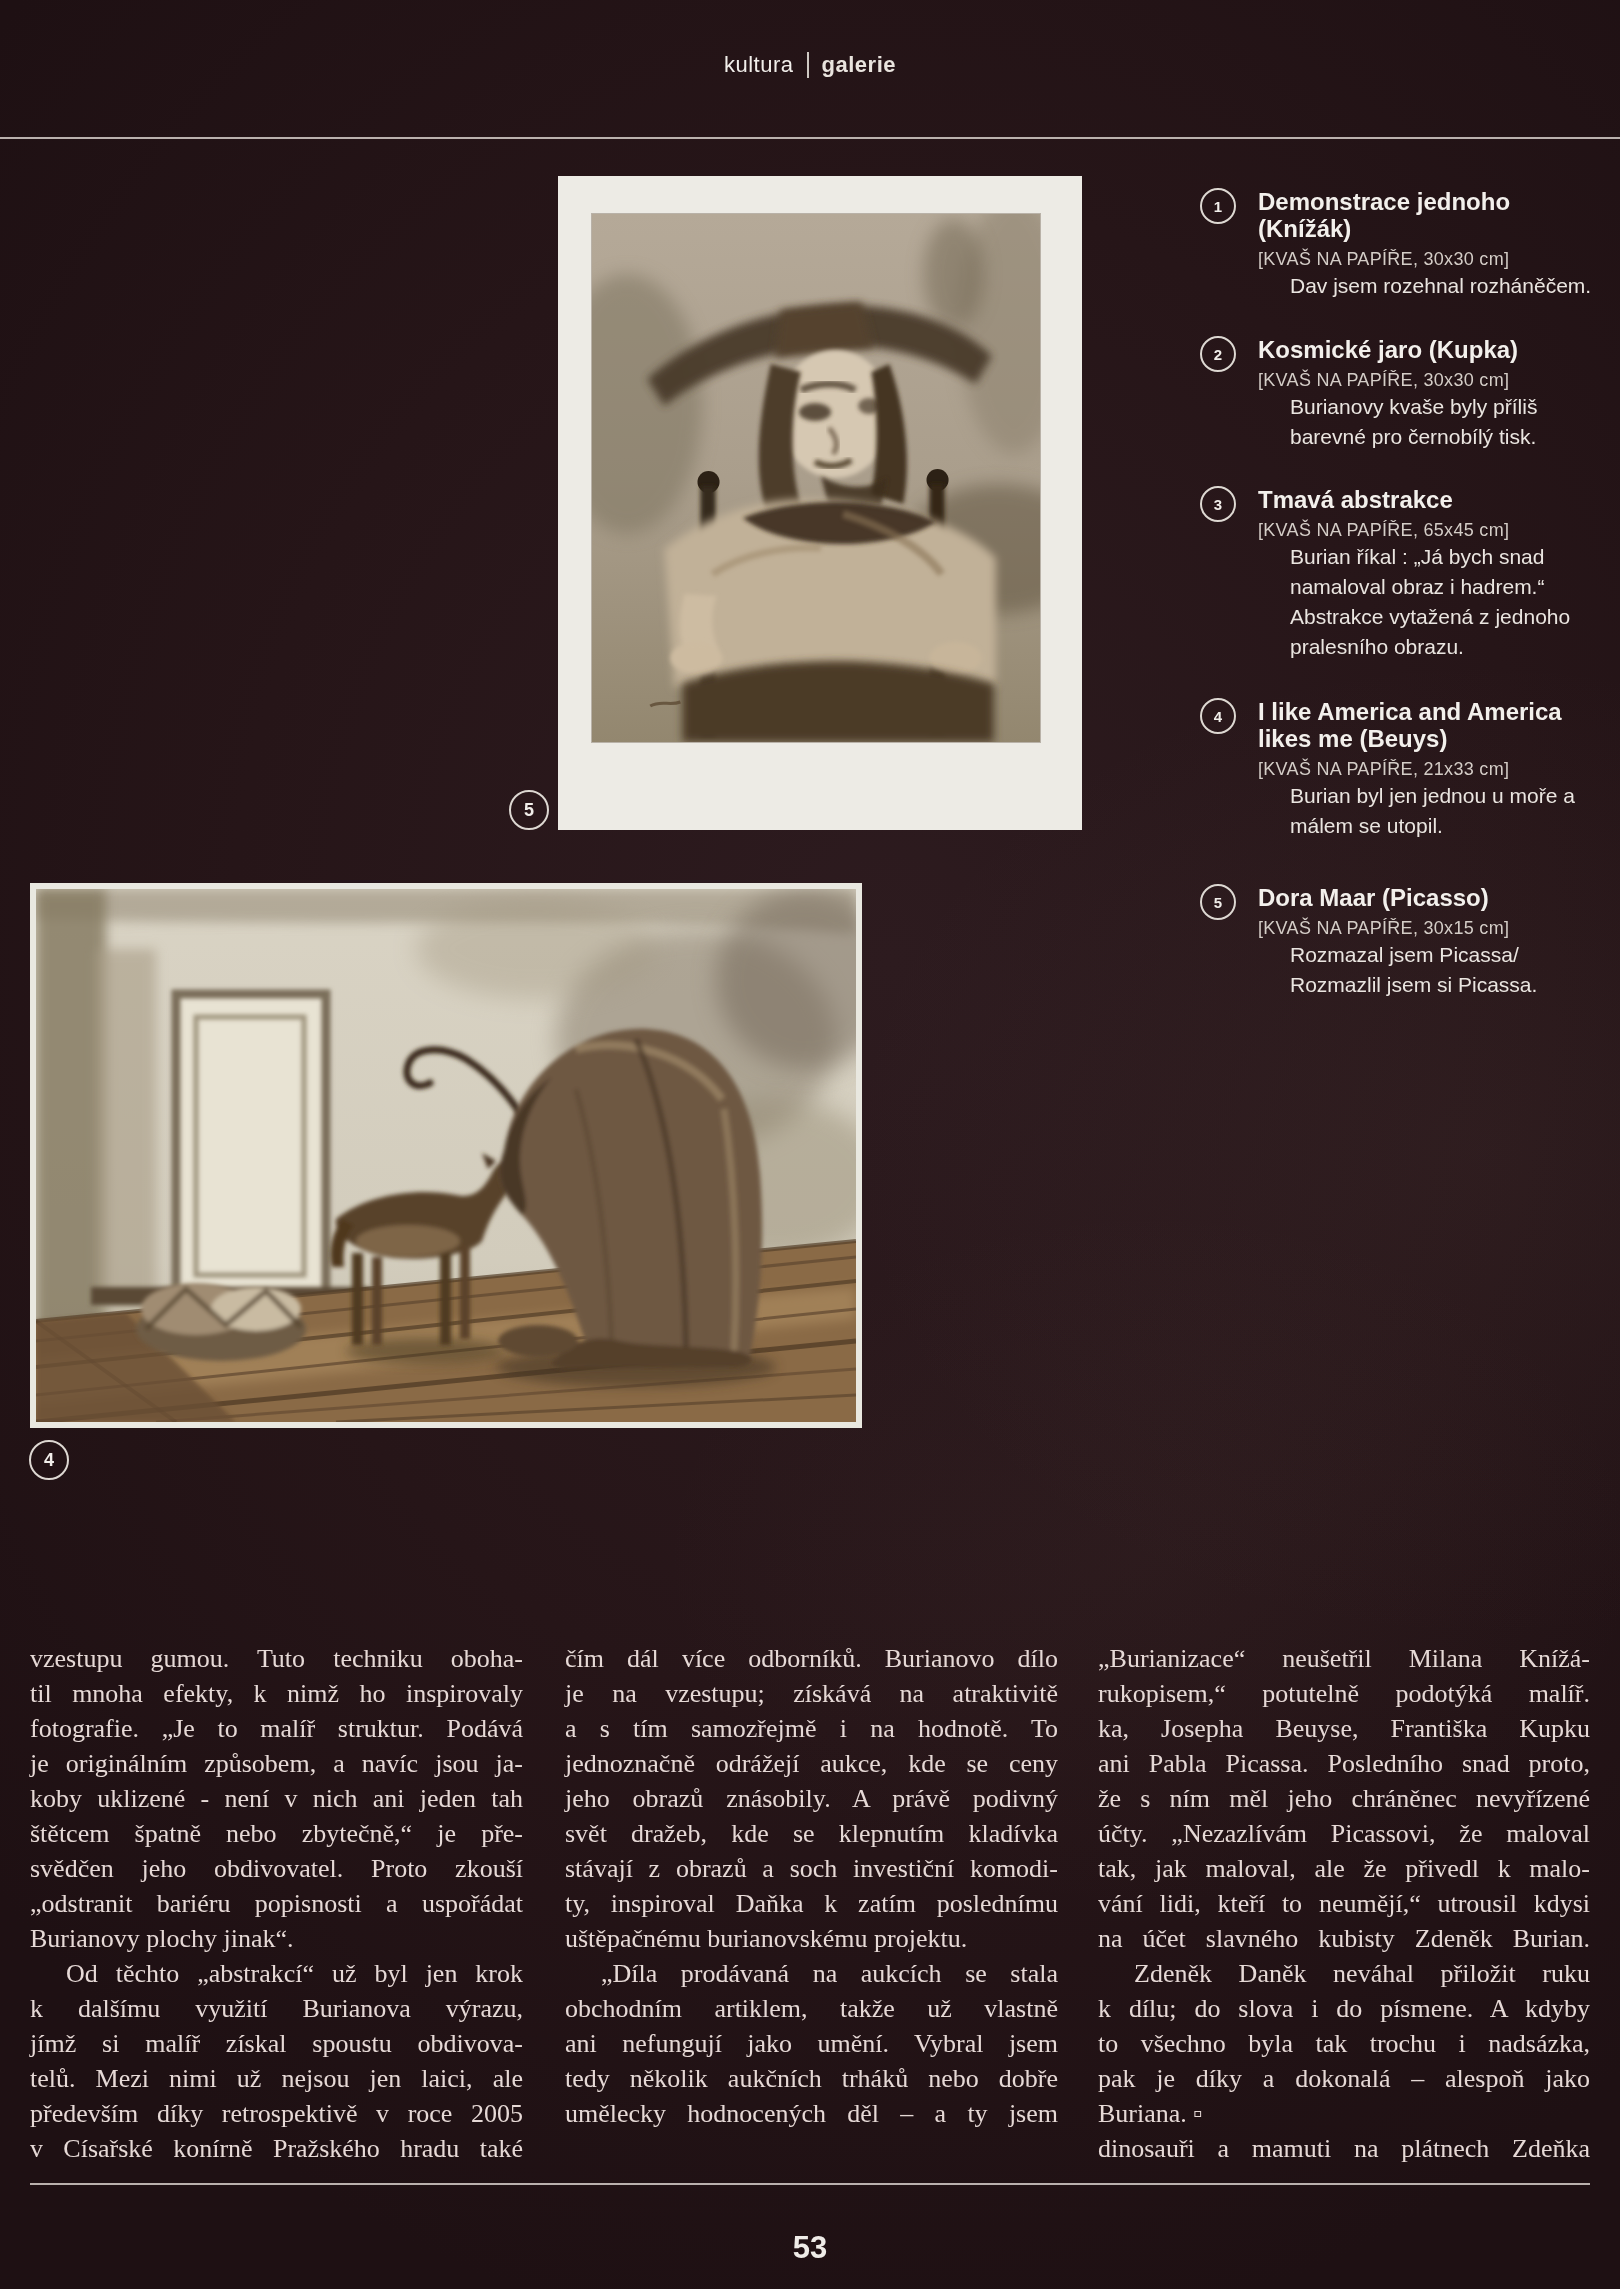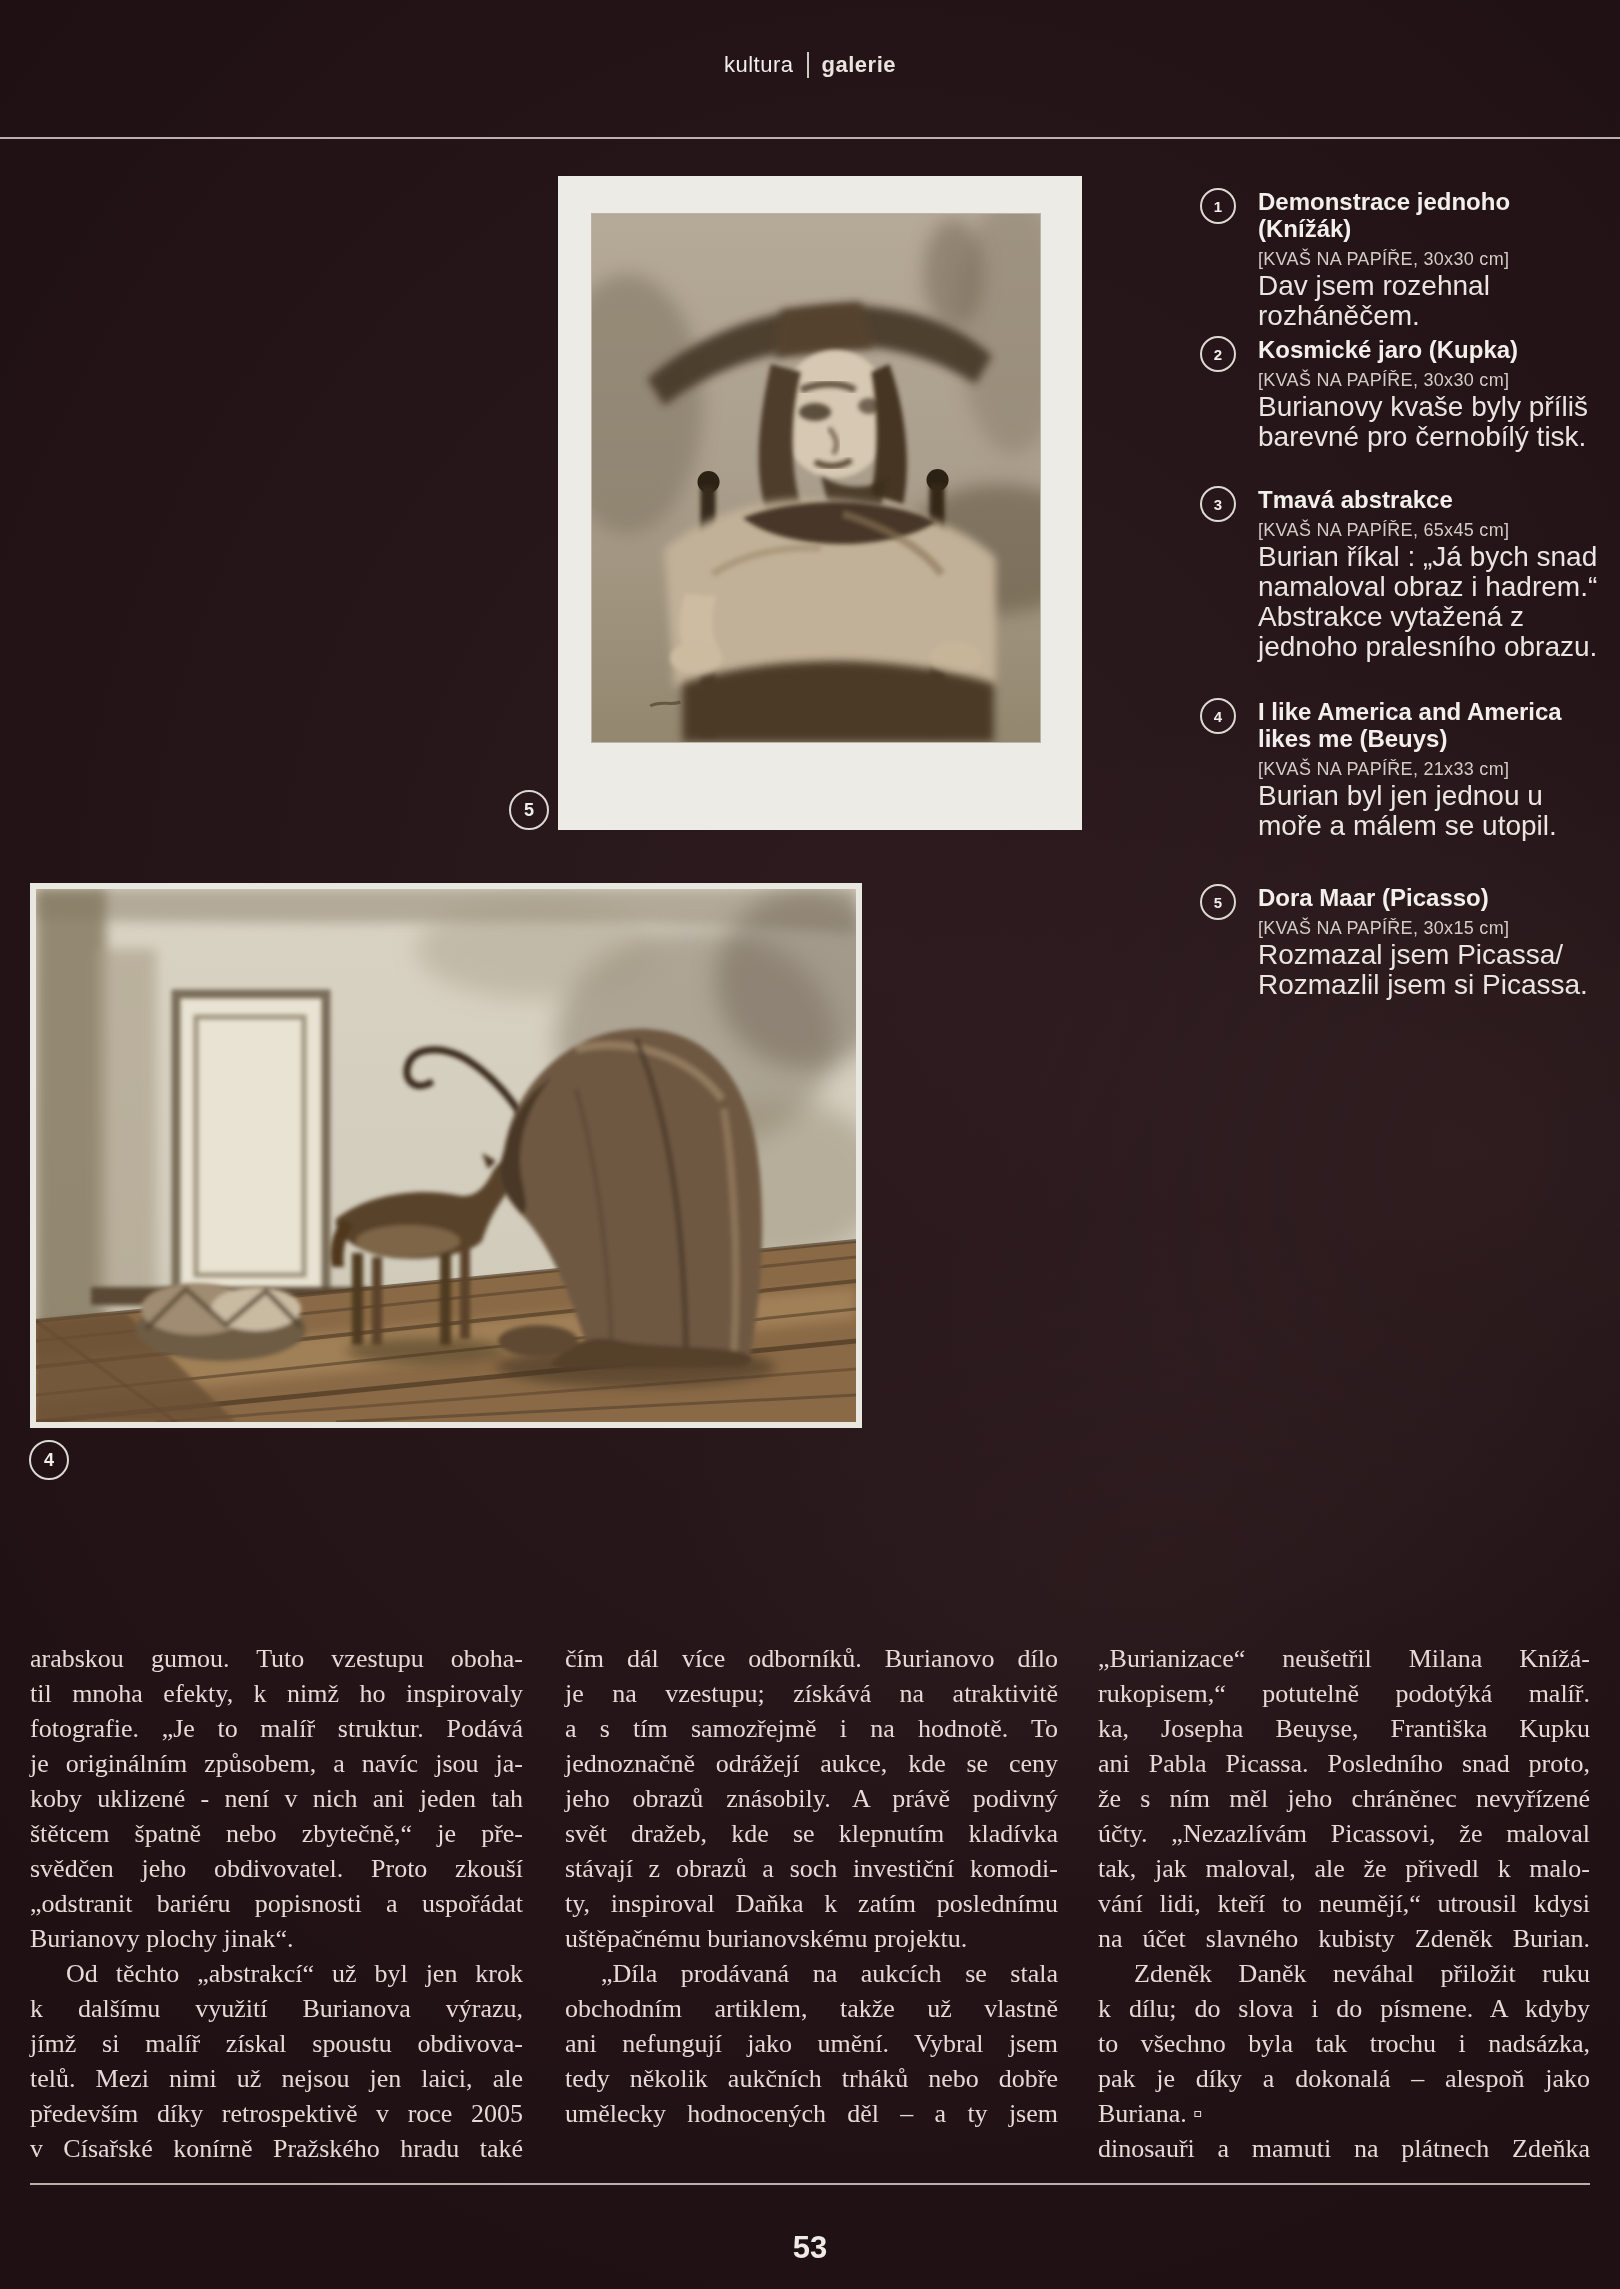--- a/index.html
+++ b/index.html
@@ -33,21 +33,21 @@
   .badge{position:absolute;border:2px solid #ddd8d2;border-radius:50%;color:#f1eeea;
          display:flex;align-items:center;justify-content:center;font-weight:bold;}
   .badge-fig{width:36px;height:36px;font-size:18px;}
   .badge-cap{width:32px;height:32px;font-size:15px;flex:0 0 32px;}
 
   
   .caption{position:absolute;left:1200px;width:400px;display:flex;gap:22px;}
   .cap-body{width:346px;}
   .cap-title{font-weight:bold;font-size:24px;line-height:27px;color:#f3f0ec;}
   .cap-tech{margin-top:5px;font-size:18px;line-height:24px;color:#d4cdc7;letter-spacing:.3px;}
-  .cap-desc{font-size:28px;line-height:30px;color:#eae5e0;}
+  .cap-desc{font-size:21px;line-height:30px;color:#eae5e0;margin-left:32px;}
 
   
   .article{position:absolute;top:1641px;left:0;width:1620px;color:#e6d9d6;
            font-family:"Liberation Serif",serif;font-size:26px;}
   .col{position:absolute;top:0;width:493px;}
   .col-0{left:30px;} .col-1{left:565px;} .col-2{left:1098px;width:492px;}
   .line{line-height:35px;text-align:justify;text-align-last:justify;white-space:normal;}
   .line.end{text-align-last:left;}
   .line.indent{text-indent:36px;}
 
@@ -273,21 +273,21 @@
       </div>
     <div class="cap-body">
       <div class="cap-title">Dora Maar (Picasso)</div>
       <div class="cap-tech">[KVAŠ NA PAPÍŘE, 30x15 cm]</div>
       <div class="cap-desc">Rozmazal jsem Picassa/ Rozmazlil jsem si Picassa.</div>
     </div>
   </div>
 
   <div class="article">
     <div class="col col-0">
-        <div class="line">arabskou gumou. Tuto vzestupu oboha-</div>
+        <div class="line">vzestupu gumou. Tuto techniku oboha-</div>
         <div class="line">til mnoha efekty, k nimž ho inspirovaly</div>
         <div class="line">fotografie. „Je to malíř struktur. Podává</div>
         <div class="line">je originálním způsobem, a navíc jsou ja-</div>
         <div class="line">koby uklizené - není v nich ani jeden tah</div>
         <div class="line">štětcem špatně nebo zbytečně,“ je pře-</div>
         <div class="line">svědčen jeho obdivovatel. Proto zkouší</div>
         <div class="line">„odstranit bariéru popisnosti a uspořádat</div>
         <div class="line end">Burianovy plochy jinak“.</div>
         <div class="line indent">Od těchto „abstrakcí“ už byl jen krok</div>
         <div class="line">k dalšímu využití Burianova výrazu,</div>

